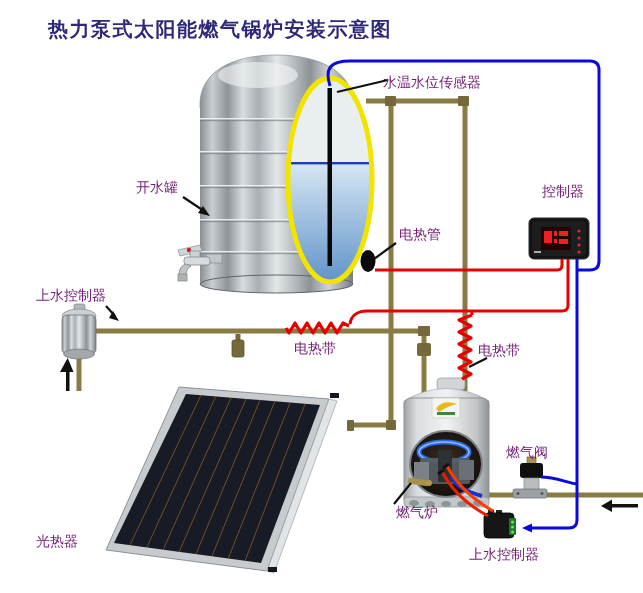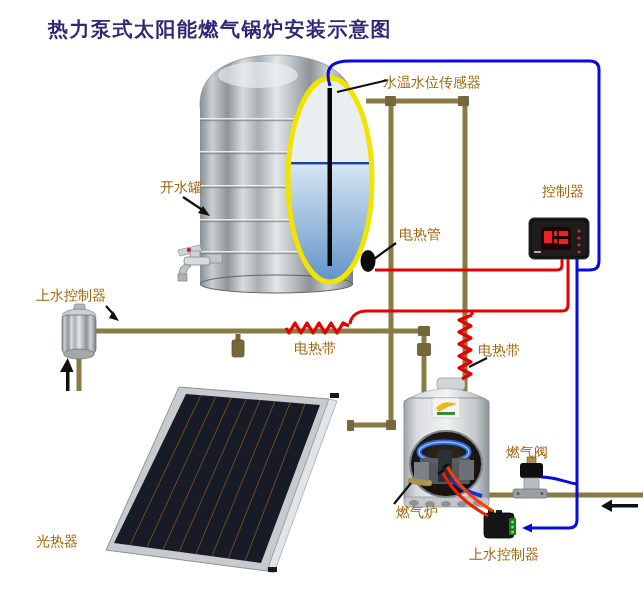--- a/index.html
+++ b/index.html
@@ -1,19 +1,19 @@
 <!DOCTYPE html>
 <html><head>
 <meta charset="utf-8">
 <style>
   html,body { margin:0; padding:0; background:#ffffff; }
   #stage { position:relative; width:643px; height:593px; background:#ffffff; overflow:hidden;
            font-family:"Liberation Sans","DejaVu Sans",sans-serif; }
   #diagram { position:absolute; left:0; top:0; z-index:1; }
-  .lbl { position:absolute; z-index:3; font-size:14px; line-height:1.15; color:#a16207;
+  .lbl { position:absolute; z-index:3; font-size:14px; line-height:1.15; color:#701a75;
          white-space:nowrap; font-family:"Liberation Sans","DejaVu Sans",sans-serif; }
   .title { position:absolute; left:48px; top:16px; z-index:3; font-size:20px; font-weight:bold;
            letter-spacing:1.5px; color:#2e2878; white-space:nowrap; }
 </style>
 </head>
 <body>
 
 <div id="stage">
 
 <svg id="diagram" width="643" height="593" viewBox="0 0 643 593">
@@ -234,21 +234,21 @@
   <g fill="#111">
     <rect x="66" y="370" width="3.5" height="21"></rect>
     <polygon points="60,372 73.5,372 67.7,358"></polygon>
     <rect x="612" y="504" width="26" height="3.5"></rect>
     <polygon points="612,499.5 612,512 601,506"></polygon>
   </g>
 </svg>
 
 <div class="title">热力泵式太阳能燃气锅炉安装示意图</div>
 <div class="lbl" style="left:383px;top:74px">水温水位传感器</div>
-<div class="lbl" style="left:160px;top:179px">开水罐</div>
+<div class="lbl" style="left:136px;top:179px">开水罐</div>
 <div class="lbl" style="left:542px;top:183px">控制器</div>
 <div class="lbl" style="left:399px;top:226px">电热管</div>
 <div class="lbl" style="left:36px;top:287px">上水控制器</div>
 <div class="lbl" style="left:294px;top:340px">电热带</div>
 <div class="lbl" style="left:478px;top:342px">电热带</div>
 <div class="lbl" style="left:36px;top:533px">光热器</div>
 <div class="lbl" style="left:396px;top:504px">燃气炉</div>
 <div class="lbl" style="left:506px;top:444px">燃气阀</div>
 <div class="lbl" style="left:469px;top:546px">上水控制器</div>
 

